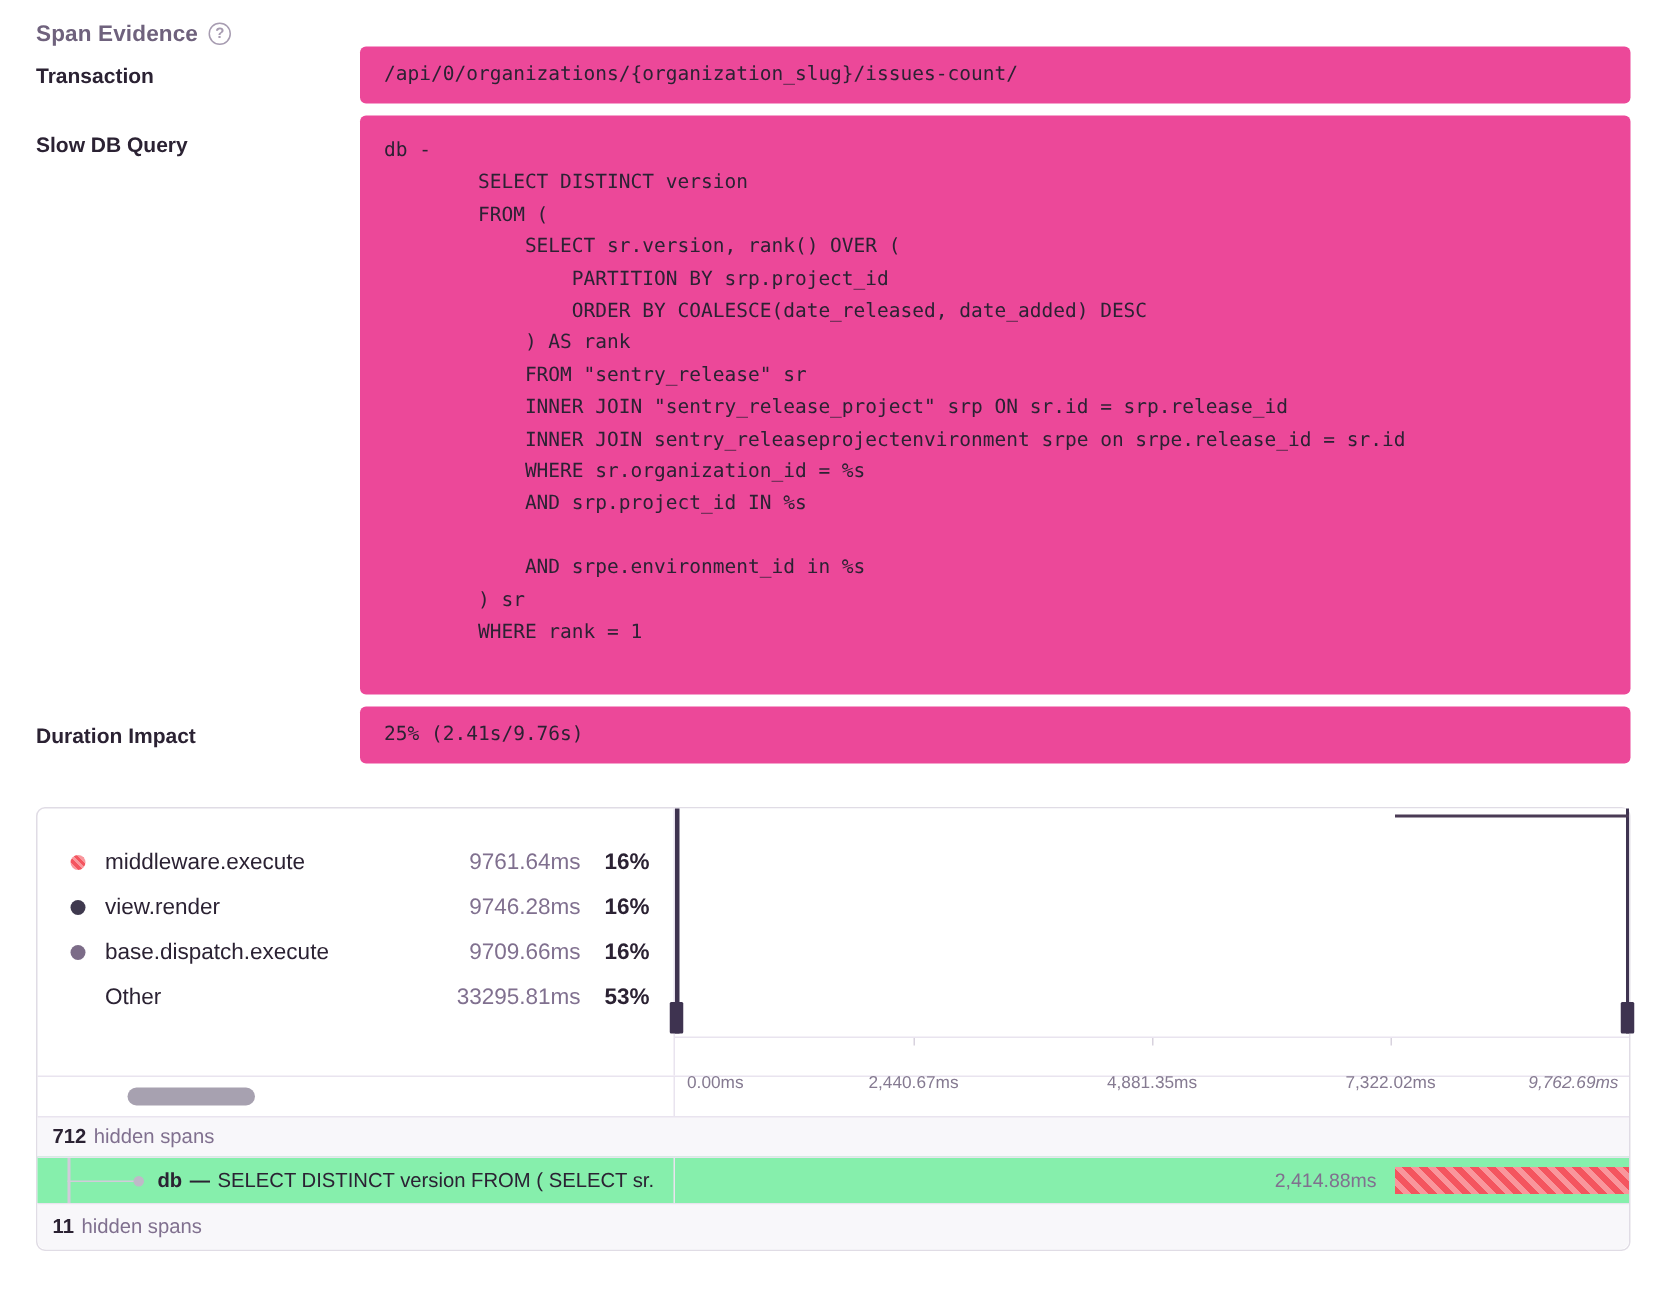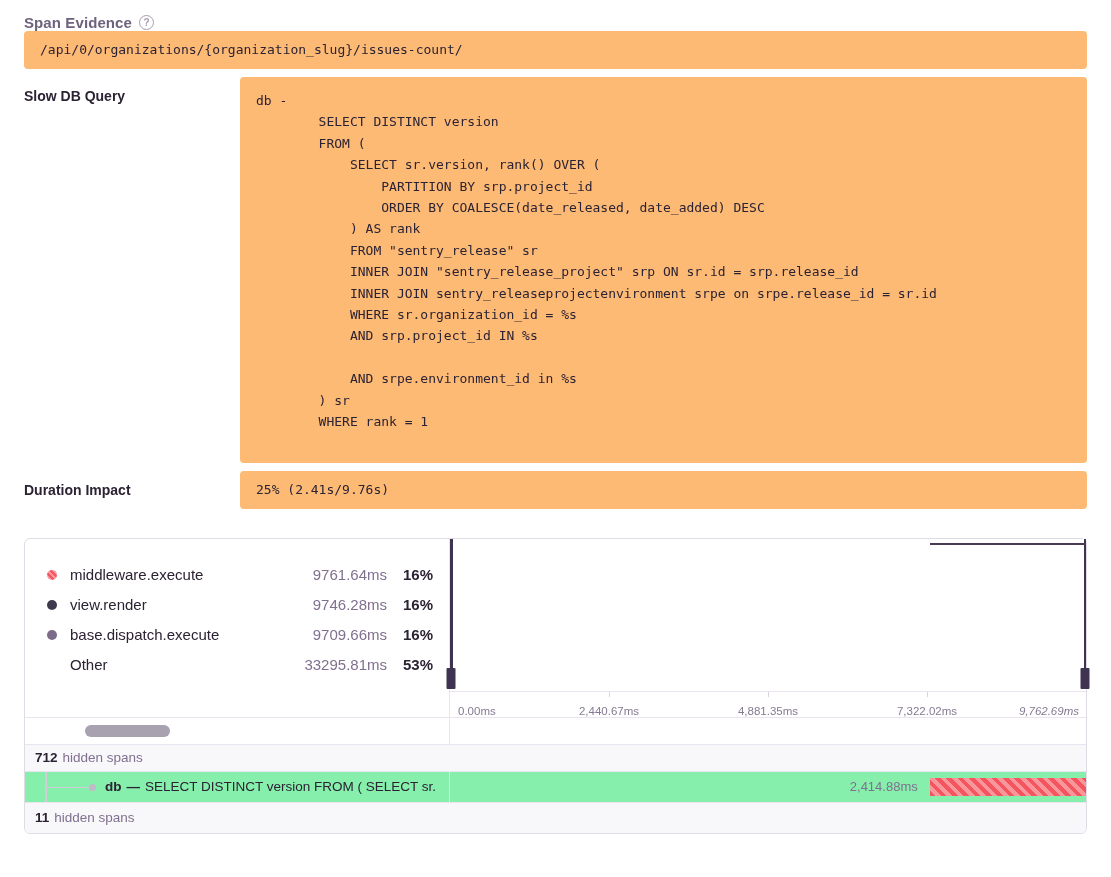--- a/index.html
+++ b/index.html
@@ -11,21 +11,21 @@
   .header { display: flex; align-items: center; gap: 7px; }
   .header h2 { font-size: 15px; font-weight: 700; color: #6f627d; letter-spacing: .1px; }
   .help { width: 15px; height: 15px; border: 1.4px solid #a79cb1; border-radius: 50%;
           color: #a79cb1; font-size: 10px; font-weight: 700; display: inline-flex;
           align-items: center; justify-content: center; line-height: 1; cursor: pointer; }
 
   
   .field-row { display: flex; align-items: flex-start; margin-bottom: 8px; }
   .field-label { width: 216px; flex: 0 0 216px; font-size: 14px; font-weight: 700;
                  color: #2b2233; padding-top: 11px; }
-  .field-value { flex: 1; background: #fdba74; border-radius: 4px;
+  .field-value { flex: 1; background: #ec4899; border-radius: 4px;
                  font-family: "DejaVu Sans Mono", monospace; font-size: 13px;
                  color: #2b2233; padding: 11px 16px; min-height: 38px; }
   .field-value.pre { white-space: pre; line-height: 21.4px; padding: 13px 16px 30px 16px;
                      overflow: hidden; }
 
   
   .panel { margin-top: 29px; border: 1px solid #e0dce5; border-radius: 6px; background: #fff; }
   .panel-top { display: flex; height: 178px; }
 
   .legend { width: 425px; flex: 0 0 425px; border-right: 1px solid #e9e4ef;
@@ -43,21 +43,21 @@
   .handle { position: absolute; top: 0; bottom: 2px; width: 2.5px; background: #3e3350; }
   .handle.left { left: 0; }
   .handle.right { right: 0; }
   .grip { position: absolute; bottom: 0; left: 50%; transform: translateX(-50%);
           width: 9px; height: 21px; background: #3e3350; border-radius: 1px; }
   .mini-span { position: absolute; top: 4px; right: 0; height: 2.5px; background: #4a3b55; }
 
   .axis { position: relative; height: 26px; border-top: 1px solid #e9e4ef; }
   .tick { position: absolute; top: 0; width: 1px; height: 5px; background: #d8d2de; }
   .tick.t25 { left: 25%; } .tick.t50 { left: 50%; } .tick.t75 { left: 75%; }
-  .axis-label { position: absolute; top: 13px; font-size: 11.5px; color: #857a91; white-space: nowrap; }
+  .axis-label { position: absolute; top: 24px; font-size: 11.5px; color: #857a91; white-space: nowrap; }
   .al0 { left: 8px; }
   .al1 { left: 25%; transform: translateX(-50%); }
   .al2 { left: 50%; transform: translateX(-50%); }
   .al3 { left: 75%; transform: translateX(-50%); }
   .al4 { right: 7px; font-style: italic; }
 
   .scroll-row { display: flex; height: 27px; border-top: 1px solid #e9e4ef; }
   .scroll-left { width: 425px; flex: 0 0 425px; border-right: 1px solid #e9e4ef; position: relative; }
   .scroll-thumb { position: absolute; left: 60px; top: 7px; width: 85px; height: 12px;
                   border-radius: 6px; background: #a7a1b0; cursor: pointer; }
@@ -93,20 +93,21 @@
 <body>
 
 <div class="page">
 
   <div class="header">
     <h2>Span Evidence</h2>
     <span class="help">?</span>
   </div>
 
   <div class="field-row">
+    <div class="field-label">Transaction</div>
     <div class="field-value">/api/0/organizations/{organization_slug}/issues-count/</div>
   </div>
 
   <div class="field-row">
     <div class="field-label">Slow DB Query</div>
     <div class="field-value pre">db - 
         SELECT DISTINCT version
         FROM (
             SELECT sr.version, rank() OVER (
                 PARTITION BY srp.project_id

